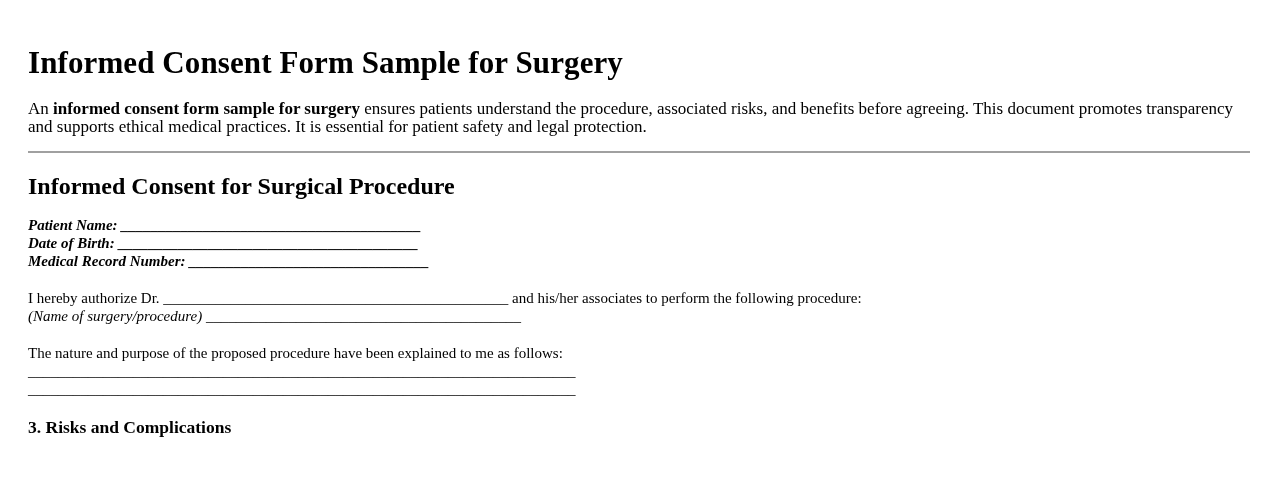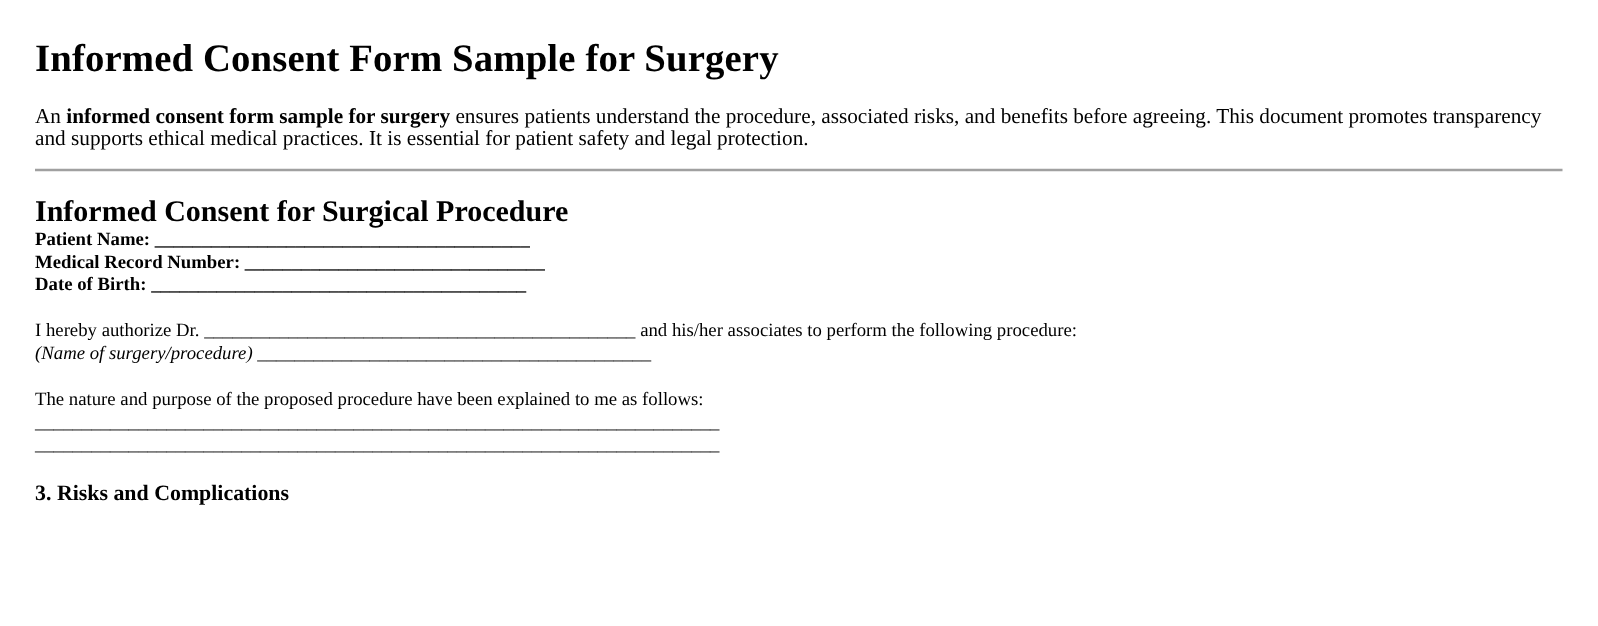--- a/index.html
+++ b/index.html
@@ -8,21 +8,21 @@
       background: #ffffff;
     }
     body {
       width: 1278px;
       height: 501px;
       overflow: hidden;
       font-family: "Liberation Serif", "DejaVu Serif", serif;
       color: #000000;
     }
     .page {
-      padding: 0 28px;
+      padding: 16px 28px;
       position: relative;
       border-radius: 30px;
     }
     h1 {
       font-size: 31px;
       font-weight: bold;
       margin: 0;
       padding-top: 30px;
       line-height: 34px;
       letter-spacing: 0.1px;
@@ -41,23 +41,25 @@
       width: 1222px;
       height: 0;
     }
     h2 {
       font-size: 24px;
       font-weight: bold;
       margin: 20px 0 0 0;
       line-height: 26px;
     }
     .fields {
+      margin-top: 17px;
       font-size: 15px;
       line-height: 18px;
       font-weight: bold;
+      font-style: italic;
     }
     .fields .row { white-space: nowrap; }
     h3 {
       font-size: 17.5px;
       font-weight: bold;
       margin: 0;
       line-height: 20px;
     }
     h3.sec1 { margin-top: 21px; }
     h3.sec2 { margin-top: 19px; }
@@ -86,26 +88,26 @@
   <hr class="divider">
 
   <h2>Informed Consent for Surgical Procedure</h2>
 
   <div class="fields">
     <div class="row">
       <span>Patient Name:</span>
       <span>________________________________________</span>
     </div>
     <div class="row">
+      <span>Date of Birth:</span>
+      <span>________________________________________</span>
+    </div>
+    <div class="row">
       <span>Medical Record Number:</span>
       <span>________________________________</span>
-    </div>
-    <div class="row">
-      <span>Date of Birth:</span>
-      <span>________________________________________</span>
     </div>
   </div>
 
   <p class="para"><span>I hereby authorize Dr. </span><span>______________________________________________</span><span> and his/her associates to perform the following procedure:</span><br><i>(Name of surgery/procedure)</i> <span>__________________________________________</span></p>
 
   <p class="para"><span>The nature and purpose of the proposed procedure have been explained to me as follows:</span><br><span class="blank-line">_________________________________________________________________________</span><br><span class="blank-line">_________________________________________________________________________</span></p>
 
   <h3 class="sec3">3. Risks and Complications</h3>
 </div>
 

